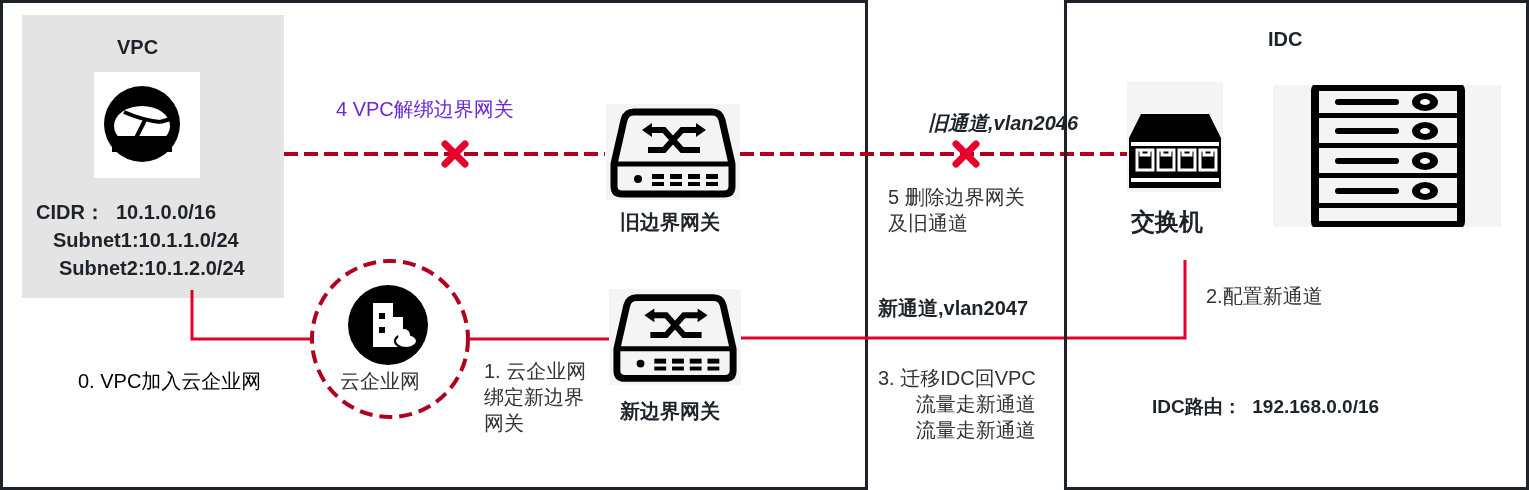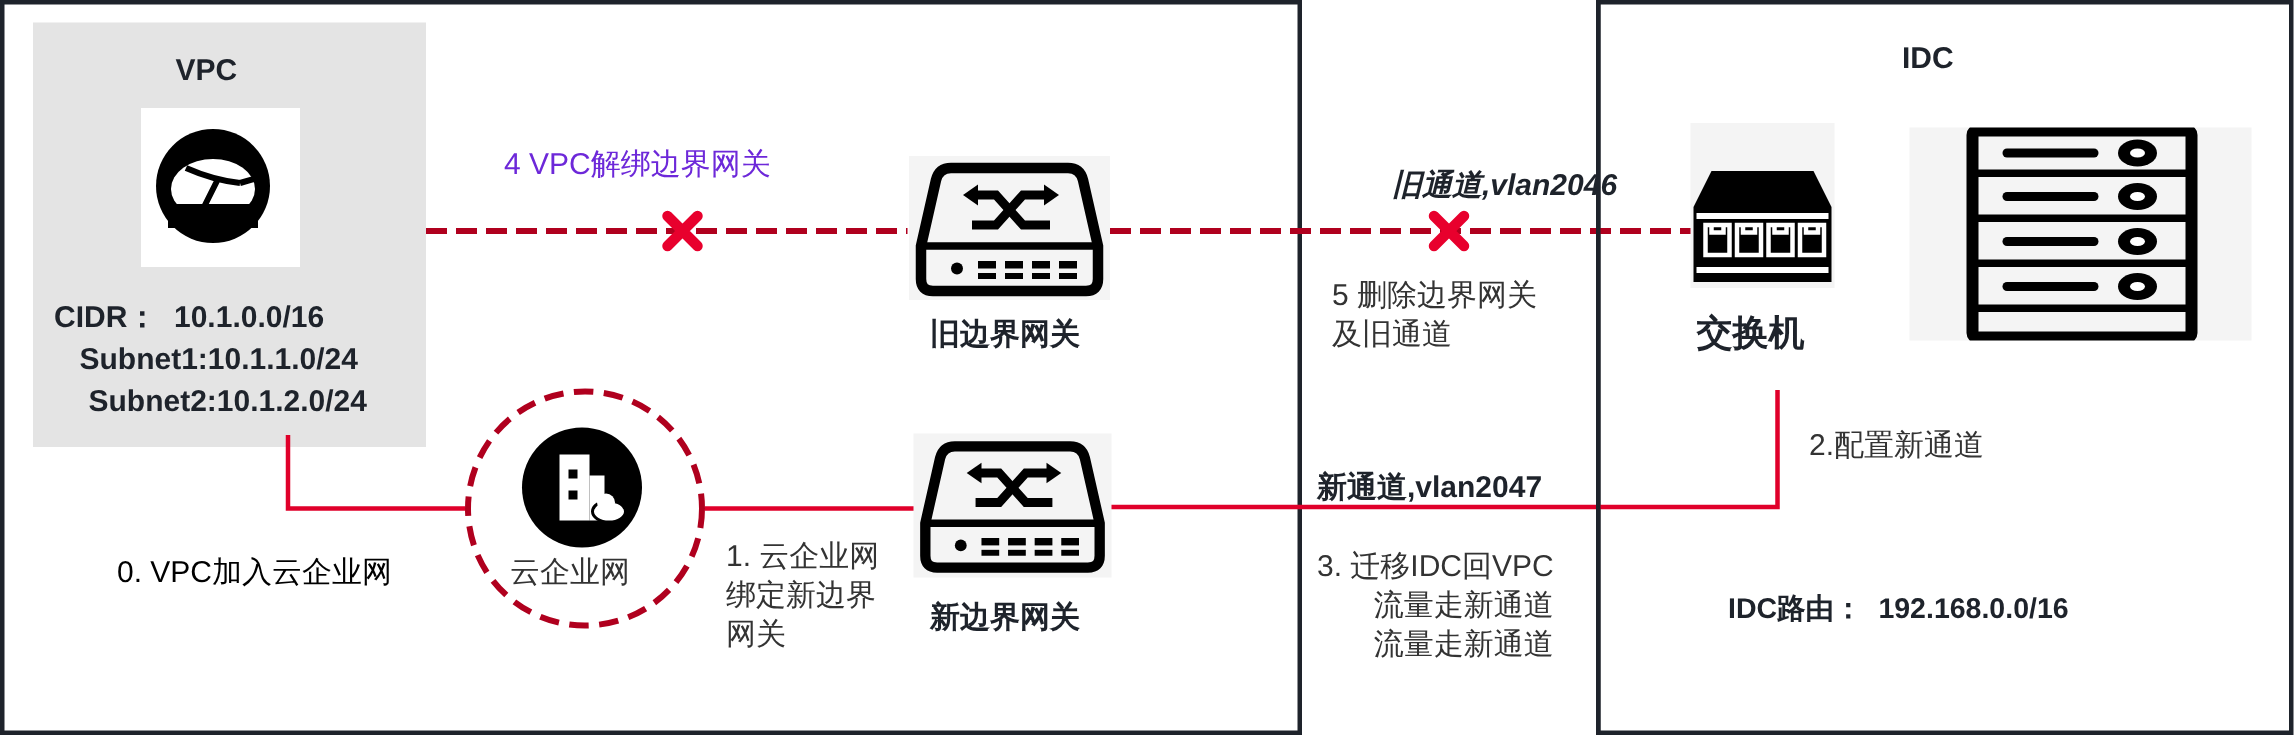--- a/index.html
+++ b/index.html
@@ -111,21 +111,21 @@
   <div>1. 云企业网</div>
   <div>绑定新边界</div>
   <div>网关</div>
 </div>
 
 <div class="abs bold t20" style="left:928px;top:110px;font-style:italic;">旧通道,vlan2046</div>
 <div class="abs t20" style="left:888px;top:184px;line-height:26px;color:#333;">
   <div>5 删除边界网关</div>
   <div>及旧通道</div>
 </div>
-<div class="abs bold t20" style="left:878px;top:311px;">新通道,vlan2047</div>
+<div class="abs bold t20" style="left:878px;top:295px;">新通道,vlan2047</div>
 <div class="abs t20" style="left:878px;top:365px;line-height:26px;color:#333;white-space:nowrap;text-align:right;">
   <div>3. 迁移IDC回VPC</div>
   <div>流量走新通道</div>
   <div>流量走新通道</div>
 </div>
 
 <div class="abs" style="left:1064px;top:0;width:3px;height:490px;background:#1e232b;"></div>
 
 <div class="abs bold t22" style="left:1268px;top:28px;">IDC</div>
 <div class="iconbox" style="left:1127px;top:82px;width:96px;height:110px;">

